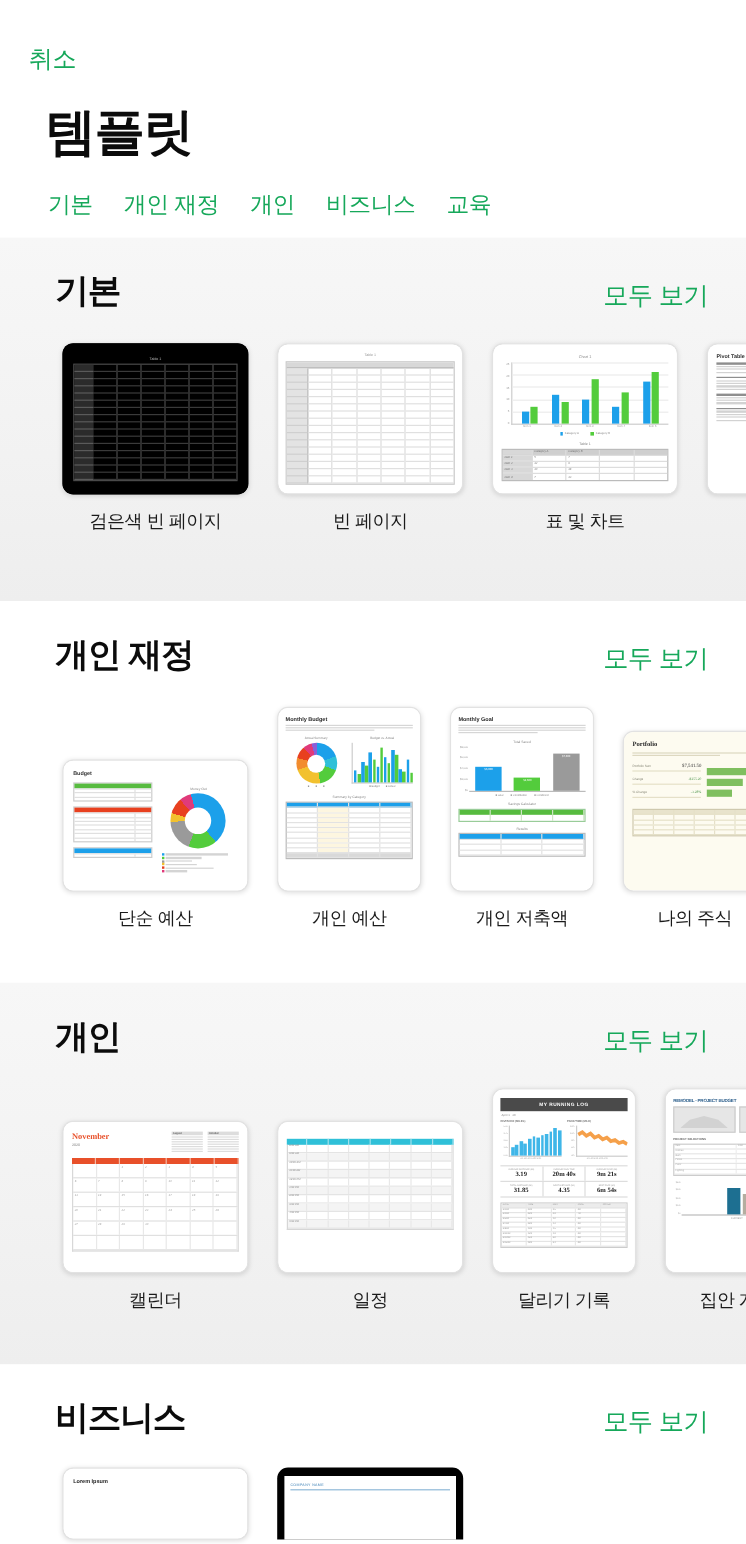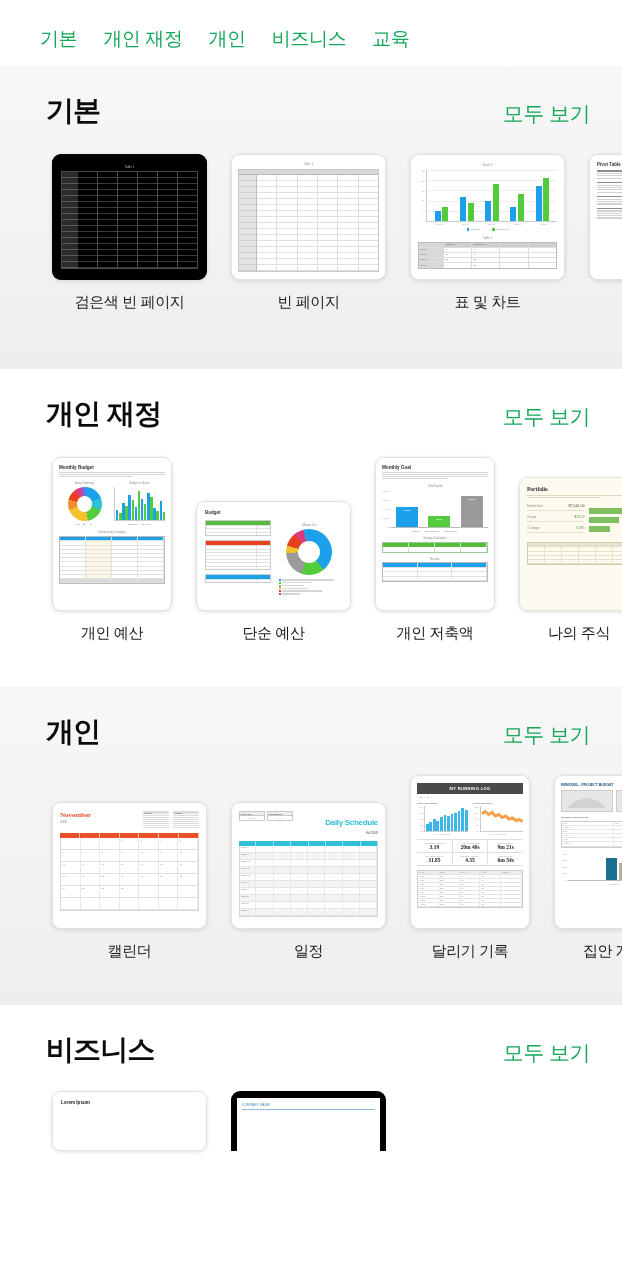--- a/index.html
+++ b/index.html
@@ -303,20 +303,24 @@
   .dark-pill { background:#000; border-radius:9px 9px 0 0; padding:7px 6px 0 6px; }
   .dark-pill-in { background:#fff; padding:5px 5px 0 5px; }
   .cn { font-size:3px; color:#3b7fb5; letter-spacing:0.3px; }
   .cn-line { height:0.8px; background:#8fb8d8; margin-top:2px; }
 </style>
 </head>
 <body>
 
 <div class="screen">
 
+  <div class="topbar">
+    <button class="cancel-btn">취소</button>
+  </div>
+  <h1 class="page-title">템플릿</h1>
   <nav class="tabs">
     <button class="tab">기본</button>
     <button class="tab">개인 재정</button>
     <button class="tab">개인</button>
     <button class="tab">비즈니스</button>
     <button class="tab">교육</button>
   </nav>
 
   <section class="section shaded" style="height:303px;margin-top:14px;">
     <div class="section-head">
@@ -748,20 +752,116 @@
 
     </div>
   </section>
 
   <section class="section plain" style="height:318px;">
     <div class="section-head">
       <h2 class="section-title">개인 재정</h2>
       <button class="see-all">모두 보기</button>
     </div>
     <div class="rail" style="align-items:flex-end;">
+
+      <div class="card">
+        <div class="thumb" style="width:155px;height:110px;">
+          <div class="sheet sb">
+            <div class="sb-h">Budget</div>
+            <div class="sb-body">
+              <div class="sb-left">
+                <div class="sb-blk">
+                    <div class="sb-bar green"></div>
+                  <div class="sb-row">
+                      <i></i>
+                      <u></u>
+                    </div>
+                    <div class="sb-row">
+                      <i></i>
+                      <u></u>
+                    </div>
+                    <div class="sb-row">
+                      <i></i>
+                      <u></u>
+                    </div>
+                  </div>
+                <div class="sb-blk">
+                    <div class="sb-bar red"></div>
+                  <div class="sb-row">
+                      <i></i>
+                      <u></u>
+                    </div>
+                    <div class="sb-row">
+                      <i></i>
+                      <u></u>
+                    </div>
+                    <div class="sb-row">
+                      <i></i>
+                      <u></u>
+                    </div>
+                  <div class="sb-row">
+                      <i></i>
+                      <u></u>
+                    </div>
+                    <div class="sb-row">
+                      <i></i>
+                      <u></u>
+                    </div>
+                    <div class="sb-row">
+                      <i></i>
+                      <u></u>
+                    </div>
+                  <div class="sb-row">
+                      <i></i>
+                      <u></u>
+                    </div>
+                  </div>
+                <div class="sb-blk">
+                    <div class="sb-bar blue"></div>
+                  <div class="sb-row">
+                      <i></i>
+                      <u></u>
+                    </div>
+                  </div>
+              </div>
+              <div class="sb-right">
+                <div class="sb-dt">Money Out</div>
+                <div class="donut" style="background: conic-gradient(#1ca0ea 0deg 140deg, #53cc3c 140deg 200deg, #9a9a9a 200deg 250deg, #9a9a9a 250deg 268deg, #f2c12e 268deg 286deg, #e8401f 286deg 320deg, #e03a7a 320deg 345deg, #1ca0ea 345deg 360deg);"></div>
+                <div class="sb-leg">
+                  <div>
+                      <s style="background:#1ca0ea"></s>
+                      <i style="display:inline-block;height:1.4px;width:52px;background:#d4d4d4"></i>
+                    </div>
+                  <div>
+                      <s style="background:#53cc3c"></s>
+                      <i style="display:inline-block;height:1.4px;width:30px;background:#d4d4d4"></i>
+                    </div>
+                  <div>
+                      <s style="background:#9a9a9a"></s>
+                      <i style="display:inline-block;height:1.4px;width:22px;background:#d4d4d4"></i>
+                    </div>
+                  <div>
+                      <s style="background:#f2c12e"></s>
+                      <i style="display:inline-block;height:1.4px;width:26px;background:#d4d4d4"></i>
+                    </div>
+                  <div>
+                      <s style="background:#e8401f"></s>
+                      <i style="display:inline-block;height:1.4px;width:40px;background:#d4d4d4"></i>
+                    </div>
+                  <div>
+                      <s style="background:#e03a7a"></s>
+                      <i style="display:inline-block;height:1.4px;width:18px;background:#d4d4d4"></i>
+                    </div>
+                </div>
+              </div>
+            </div>
+          </div>
+        </div>
+        <div class="card-label">단순 예산</div>
+      </div>
 
       <div class="card">
         <div class="thumb" style="width:120px;height:154px;">
           <div class="sheet mb">
             <div class="mb-h">Monthly Budget</div>
             <div class="mb-intro">
                 <i></i>
                 <i></i>
                 <i style="width:70%"></i>
               </div>
@@ -869,116 +969,20 @@
                   <i></i>
                   <i></i>
                 </div>
             </div>
           </div>
         </div>
         <div class="card-label">개인 예산</div>
       </div>
 
       <div class="card">
-        <div class="thumb" style="width:155px;height:110px;">
-          <div class="sheet sb">
-            <div class="sb-h">Budget</div>
-            <div class="sb-body">
-              <div class="sb-left">
-                <div class="sb-blk">
-                    <div class="sb-bar green"></div>
-                  <div class="sb-row">
-                      <i></i>
-                      <u></u>
-                    </div>
-                    <div class="sb-row">
-                      <i></i>
-                      <u></u>
-                    </div>
-                    <div class="sb-row">
-                      <i></i>
-                      <u></u>
-                    </div>
-                  </div>
-                <div class="sb-blk">
-                    <div class="sb-bar red"></div>
-                  <div class="sb-row">
-                      <i></i>
-                      <u></u>
-                    </div>
-                    <div class="sb-row">
-                      <i></i>
-                      <u></u>
-                    </div>
-                    <div class="sb-row">
-                      <i></i>
-                      <u></u>
-                    </div>
-                  <div class="sb-row">
-                      <i></i>
-                      <u></u>
-                    </div>
-                    <div class="sb-row">
-                      <i></i>
-                      <u></u>
-                    </div>
-                    <div class="sb-row">
-                      <i></i>
-                      <u></u>
-                    </div>
-                  <div class="sb-row">
-                      <i></i>
-                      <u></u>
-                    </div>
-                  </div>
-                <div class="sb-blk">
-                    <div class="sb-bar blue"></div>
-                  <div class="sb-row">
-                      <i></i>
-                      <u></u>
-                    </div>
-                  </div>
-              </div>
-              <div class="sb-right">
-                <div class="sb-dt">Money Out</div>
-                <div class="donut" style="background: conic-gradient(#1ca0ea 0deg 140deg, #53cc3c 140deg 200deg, #9a9a9a 200deg 250deg, #9a9a9a 250deg 268deg, #f2c12e 268deg 286deg, #e8401f 286deg 320deg, #e03a7a 320deg 345deg, #1ca0ea 345deg 360deg);"></div>
-                <div class="sb-leg">
-                  <div>
-                      <s style="background:#1ca0ea"></s>
-                      <i style="display:inline-block;height:1.4px;width:52px;background:#d4d4d4"></i>
-                    </div>
-                  <div>
-                      <s style="background:#53cc3c"></s>
-                      <i style="display:inline-block;height:1.4px;width:30px;background:#d4d4d4"></i>
-                    </div>
-                  <div>
-                      <s style="background:#9a9a9a"></s>
-                      <i style="display:inline-block;height:1.4px;width:22px;background:#d4d4d4"></i>
-                    </div>
-                  <div>
-                      <s style="background:#f2c12e"></s>
-                      <i style="display:inline-block;height:1.4px;width:26px;background:#d4d4d4"></i>
-                    </div>
-                  <div>
-                      <s style="background:#e8401f"></s>
-                      <i style="display:inline-block;height:1.4px;width:40px;background:#d4d4d4"></i>
-                    </div>
-                  <div>
-                      <s style="background:#e03a7a"></s>
-                      <i style="display:inline-block;height:1.4px;width:18px;background:#d4d4d4"></i>
-                    </div>
-                </div>
-              </div>
-            </div>
-          </div>
-        </div>
-        <div class="card-label">단순 예산</div>
-      </div>
-
-      <div class="card">
         <div class="thumb" style="width:120px;height:154px;">
           <div class="sheet mg">
             <div class="mg-h">Monthly Goal</div>
             <div class="mg-intro">
                 <i></i>
                 <i></i>
                 <i></i>
                 <i style="width:62%"></i>
               </div>
             <div class="mg-ct">Total Saved</div>
@@ -1233,36 +1237,20 @@
                 </div>
             </div>
           </div>
         </div>
         <div class="card-label">캘린더</div>
       </div>
 
       <div class="card">
         <div class="thumb" style="width:155px;height:127px;">
           <div class="sheet sch">
-            <div class="sch-top">
-              <div class="sch-boxes">
-                <div class="sch-box">
-                    <b>Start Time</b>
-                  <i>8:00 AM</i>
-                  </div>
-                <div class="sch-box">
-                    <b>Time Blocks</b>
-                  <i>11</i>
-                  </div>
-              </div>
-              <div class="sch-ttl">
-                <b>Daily Schedule</b>
-                <i>Fall 2020</i>
-              </div>
-            </div>
             <div class="sch-hdr">
                 <i></i>
                 <i></i>
                 <i></i>
                 <i></i>
                 <i></i>
                 <i></i>
                 <i></i>
                 <i></i>
               </div>

